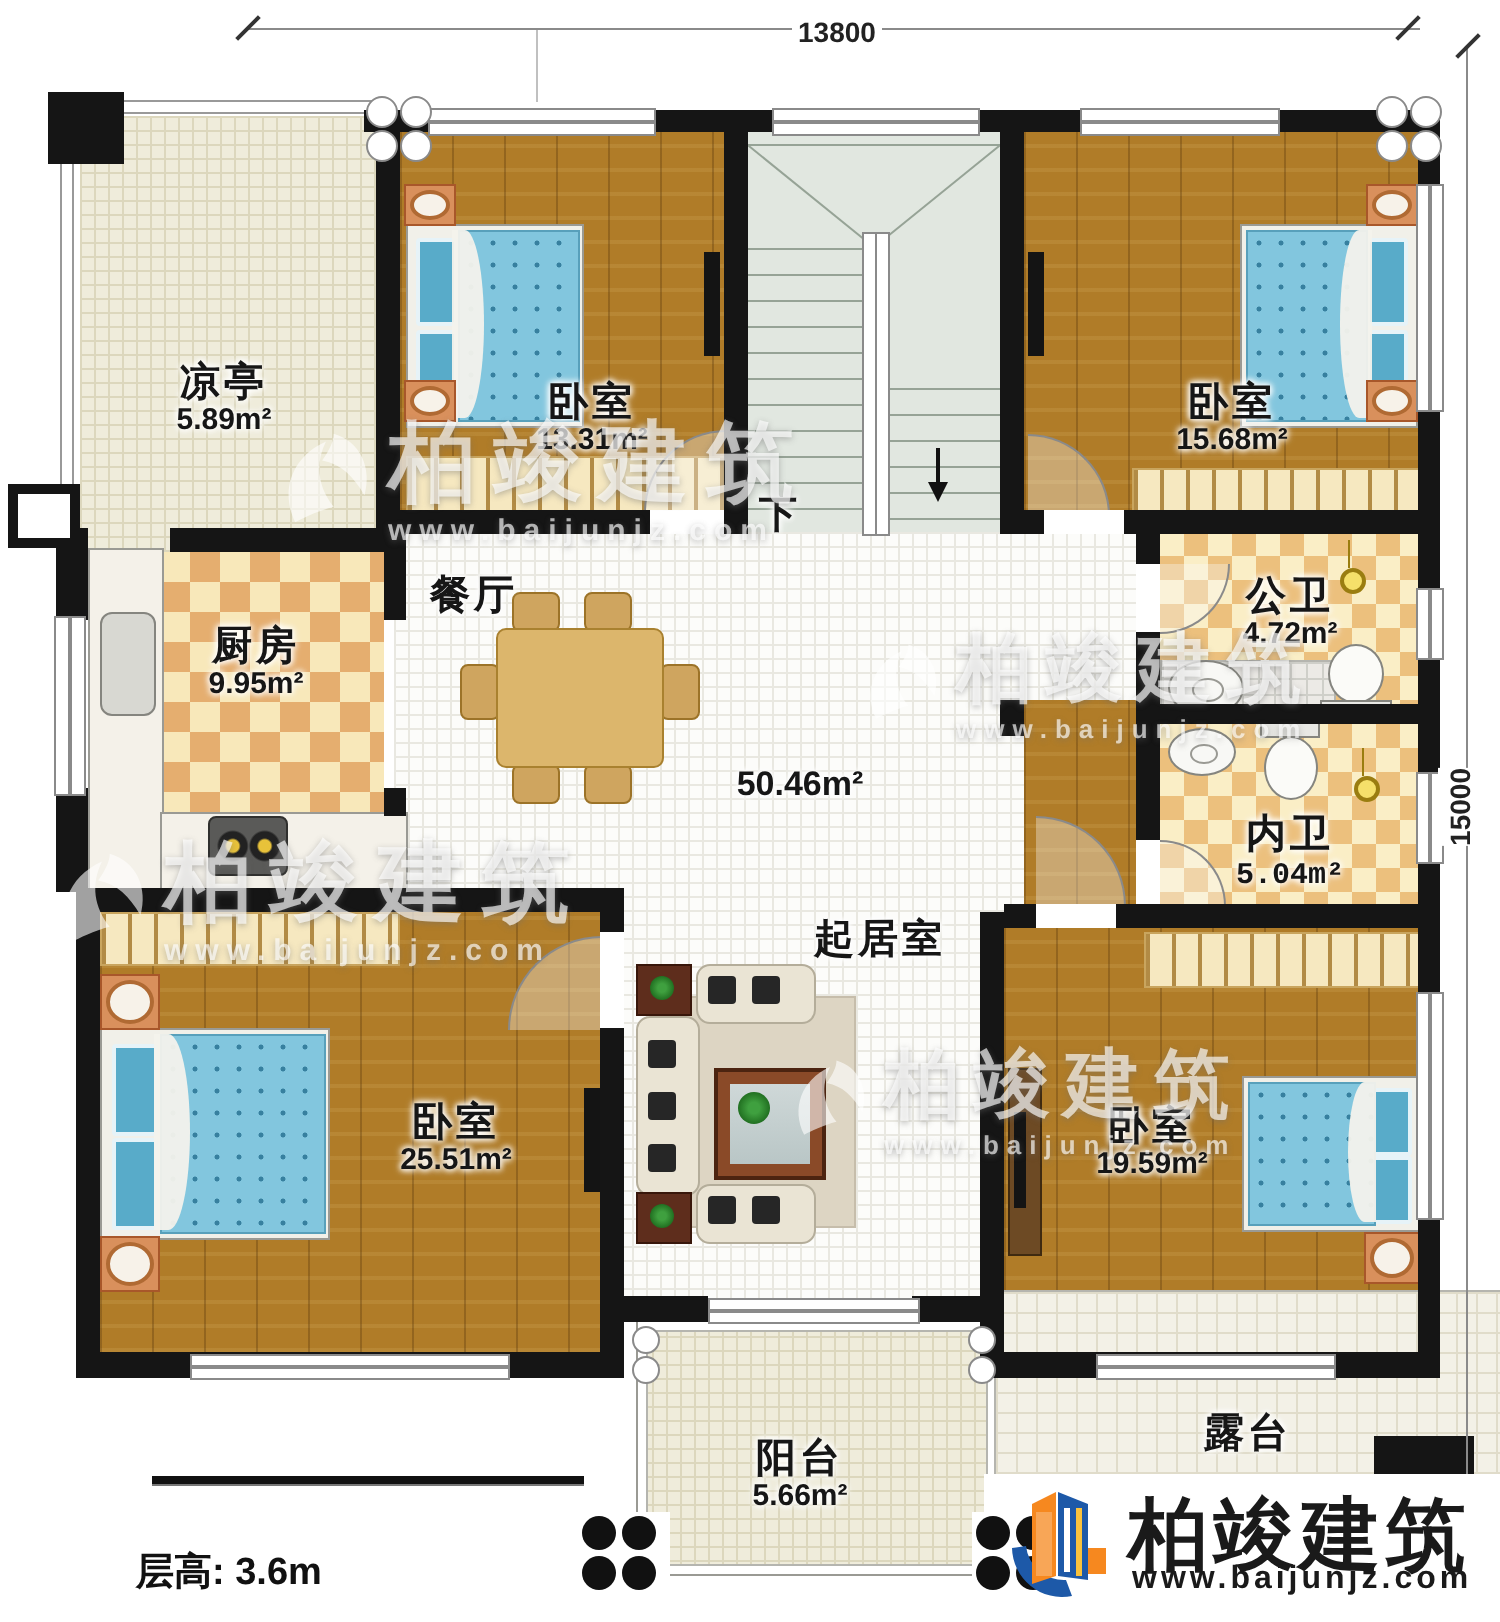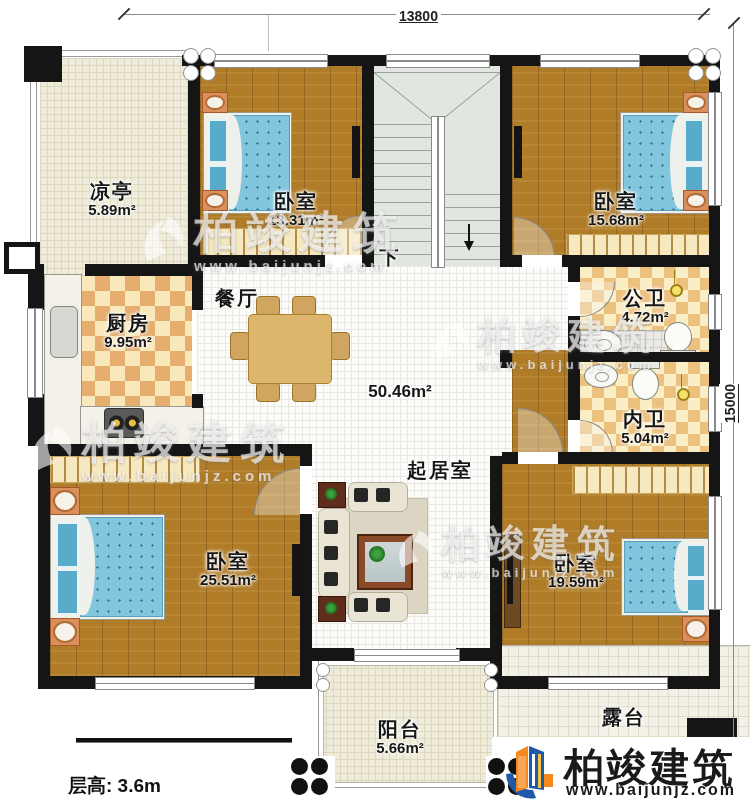--- a/index.html
+++ b/index.html
@@ -73,21 +73,21 @@
   .room-label{position:absolute;transform:translate(-50%,-50%);text-align:center;color:#161616;
               font-weight:bold;white-space:nowrap;z-index:30;
               text-shadow:0 0 3px #fff,0 0 3px #fff,0 0 5px #fff;}
   .room-label .nm{display:block;font-size:20px;line-height:1.12;letter-spacing:2px;}
   .room-label .ar{display:block;font-size:15px;line-height:1.12;letter-spacing:0;}
   .lone{font-size:20px;letter-spacing:2px;}
   
   .dim-line{position:absolute;background:#8a8a8a;z-index:45;}
   .dim-ext{position:absolute;background:#c0c0c0;z-index:44;}
   .tick{position:absolute;width:16px;height:2px;background:#333;transform:rotate(-45deg);z-index:46;}
-  .dim-label{position:absolute;background:#fff;color:#222;font-weight:bold;font-size:14px;padding:0 3px;z-index:47;text-decoration:underline;}
+  .dim-label{position:absolute;background:#fff;color:#222;font-weight:bold;font-size:14px;padding:0 3px;z-index:47;}
   .dim-label.vert{writing-mode:vertical-rl;transform:rotate(180deg);}
   
   .wm{position:absolute;display:flex;align-items:flex-start;gap:6px;z-index:40;pointer-events:none;
       color:rgba(255,255,255,.66);text-shadow:0 1px 3px rgba(110,110,110,.45);}
   .wm .wm-brand{display:block;font-weight:bold;font-size:44px;letter-spacing:9px;line-height:1;}
   .wm .wm-url{display:block;font-weight:bold;font-size:15px;letter-spacing:4px;margin-top:3px;}
   .wm.small .wm-brand{font-size:38px;letter-spacing:7px;}
   .wm.small .wm-url{font-size:13px;}
   
   .tb-title{position:absolute;color:#111;font-weight:900;font-size:41px;letter-spacing:4px;z-index:50;}
@@ -316,21 +316,21 @@
     <span class="nm">厨房</span>
     <span class="ar">9.95m²</span>
   </div>
   <div class="room-label" style="left:237px;top:298px;">
     <span class="nm lone">餐厅</span>
   </div>
   <div class="room-label" style="left:645px;top:307px;">
     <span class="nm">公卫</span>
     <span class="ar">4.72m²</span>
   </div>
-  <div class="room-label" style="left:645px;top:428px;">
+  <div class="room-label" style="left:645px;top:428px;font-family:Liberation Mono, monospace;">
     <span class="nm">内卫</span>
     <span class="ar">5.04m²</span>
   </div>
   <div class="room-label" style="left:400px;top:392px;">
     <span class="ar" style="font-size:17px;">50.46m²</span>
   </div>
   <div class="room-label" style="left:424px;top:470px;margin-left:16px;">
     <span class="nm lone">起居室</span>
   </div>
   <div class="room-label" style="left:228px;top:570px;">

